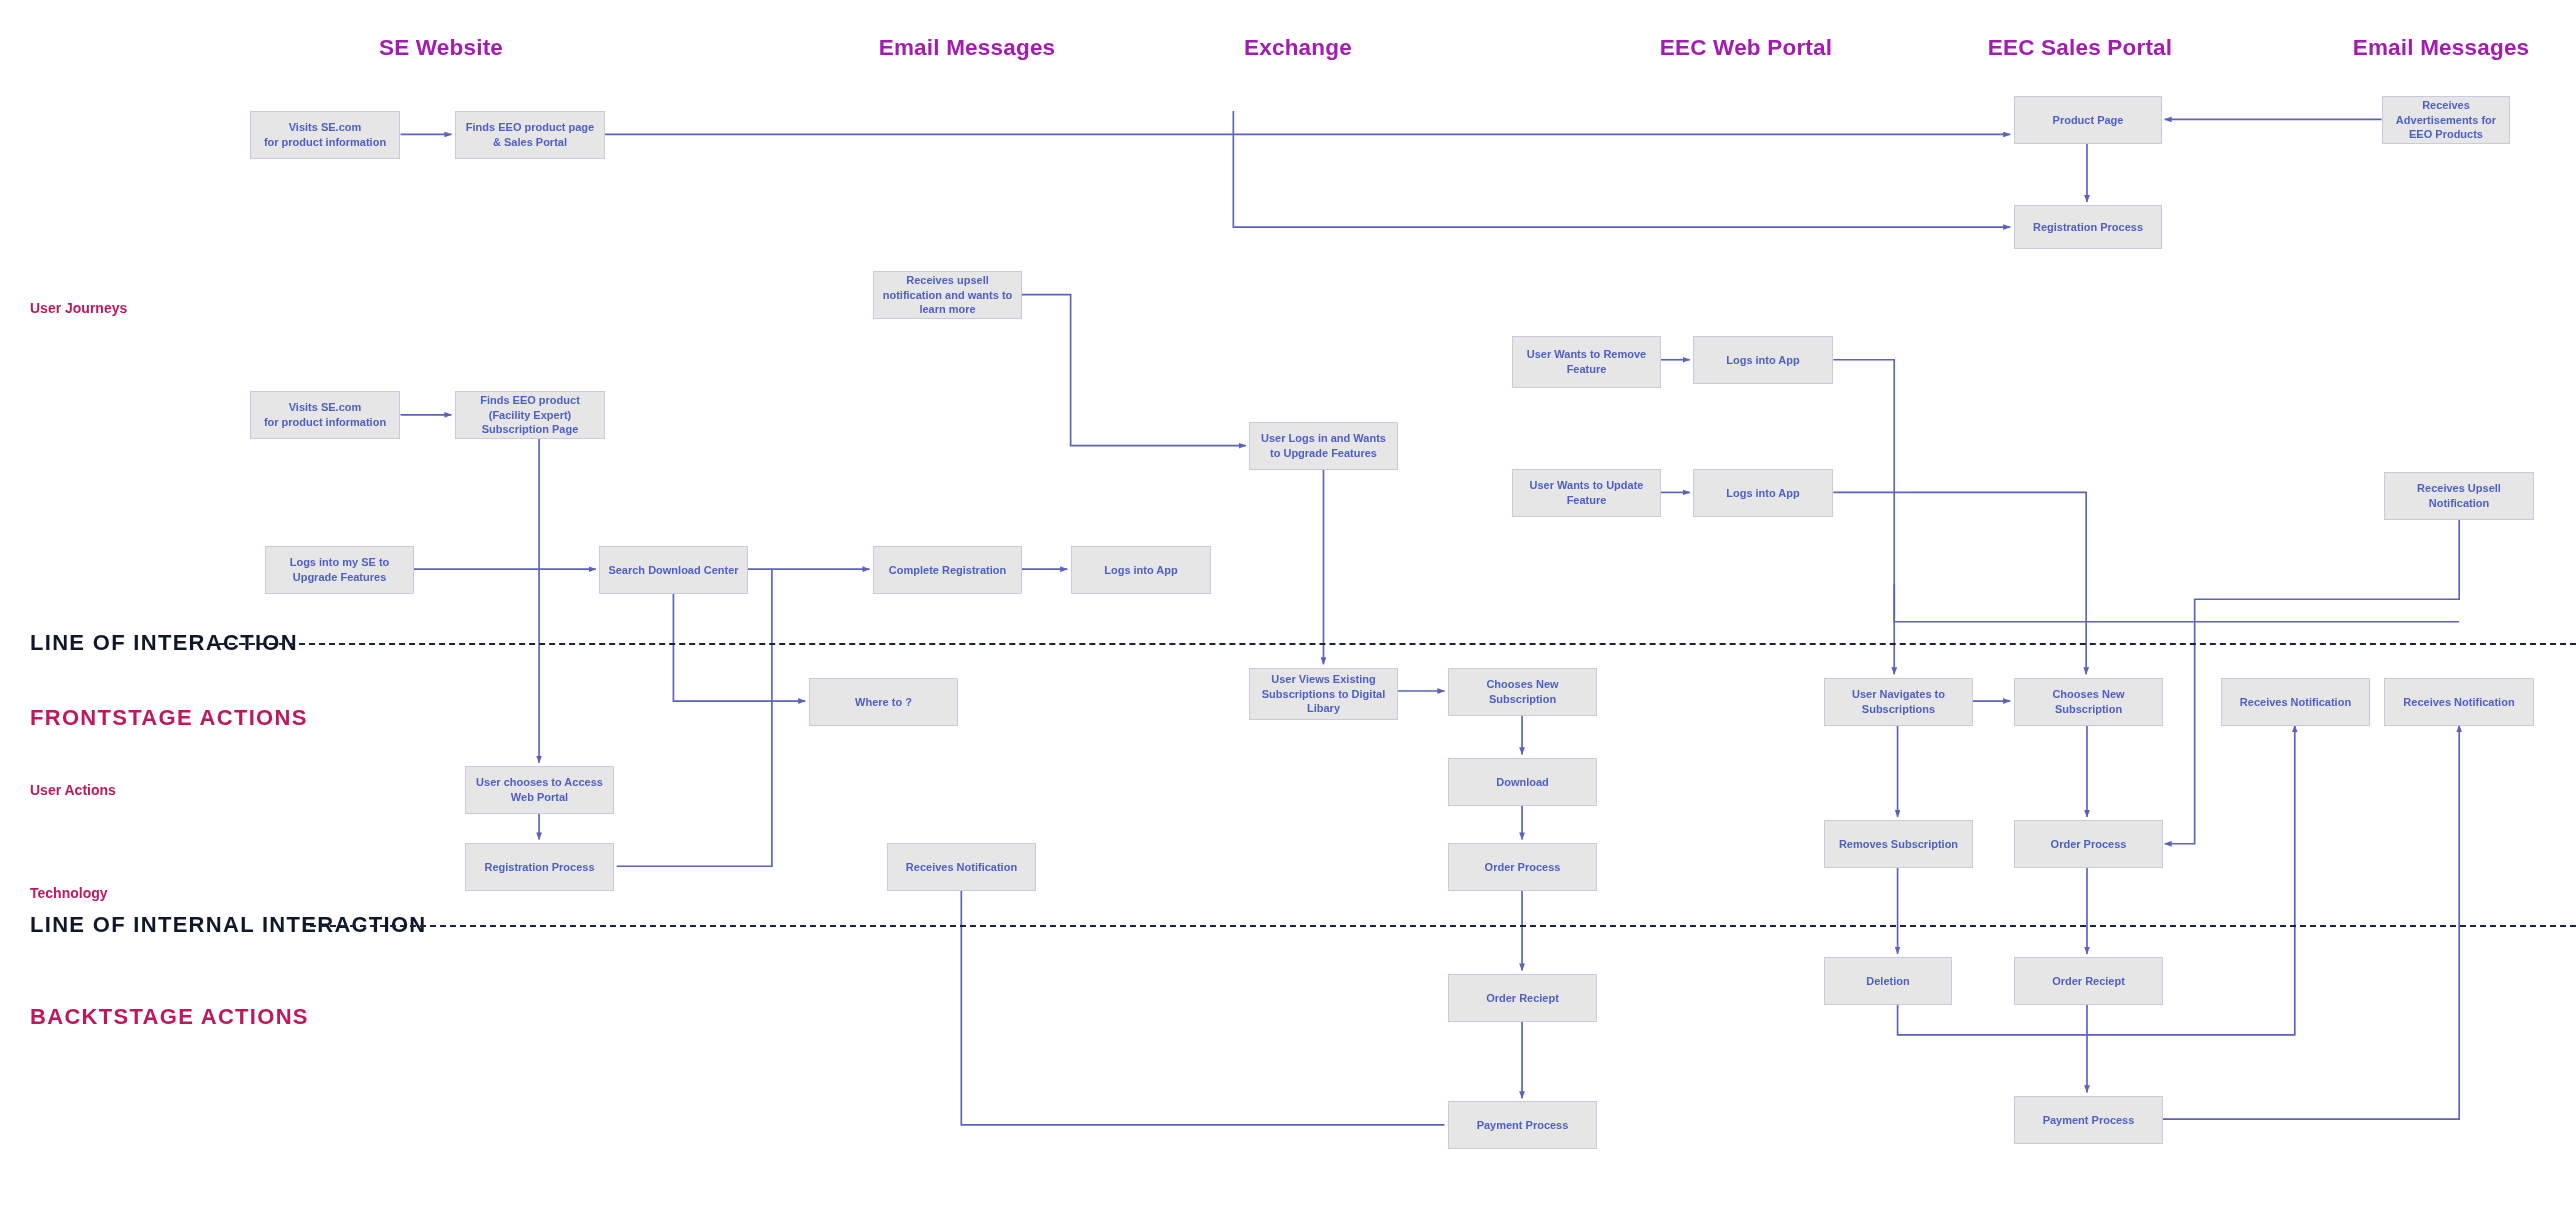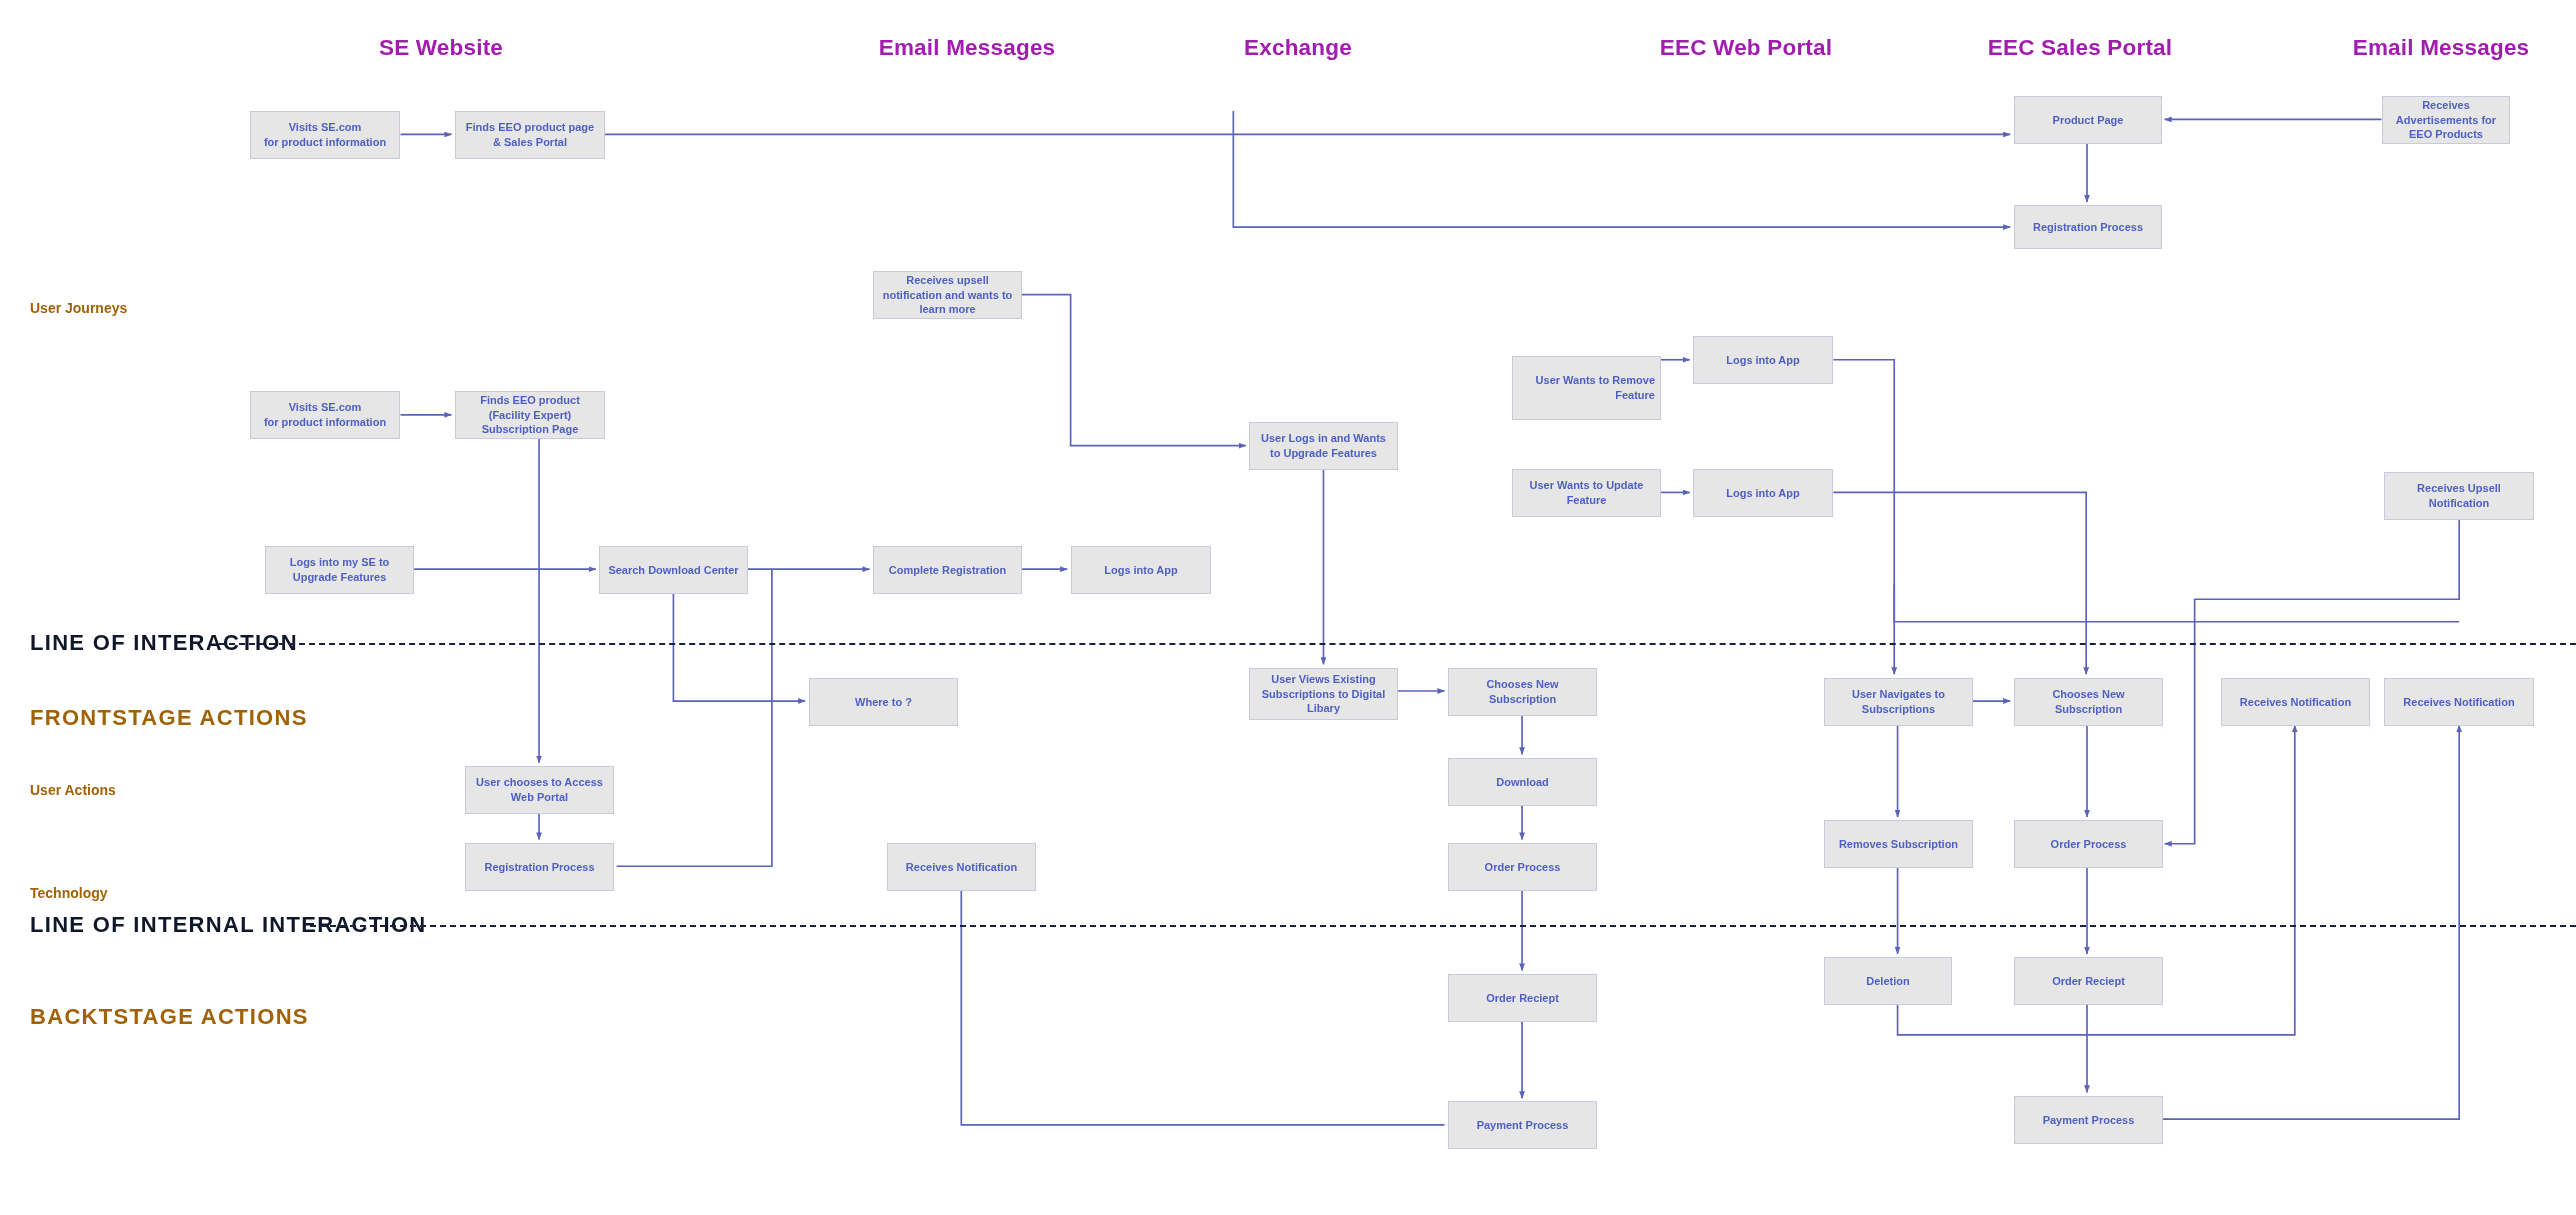--- a/index.html
+++ b/index.html
@@ -29,21 +29,21 @@
     position: absolute;
     color: #a21caf;
     font-weight: bold;
     font-size: 22.5px;
     letter-spacing: 0.2px;
     white-space: nowrap;
     transform: translateX(-50%);
   }
   .swim-label {
     position: absolute;
-    color: #a16207;
+    color: #be185d;
     font-weight: bold;
     white-space: nowrap;
   }
   .swim-label.small {
     font-size: 14px;
   }
   .swim-label.big {
     font-size: 22px;
     letter-spacing: 1.3px;
   }
@@ -169,21 +169,21 @@
       </div>
       <div class="node" style="left: 873px; top: 271px; width: 149px; height: 48px;">
         <span>Receives upsell<br>notification and wants to learn more</span>
       </div>
       <div class="node" style="left: 250px; top: 391px; width: 150px; height: 48px;">
         <span>Visits SE.com<br>for product information</span>
       </div>
       <div class="node" style="left: 455px; top: 391px; width: 150px; height: 48px;">
         <span>Finds EEO product (Facility Expert) Subscription Page</span>
       </div>
-      <div class="node" style="left: 1512px; top: 356px; width: 149px; height: 64px; text-align: right;">
+      <div class="node" style="left: 1512px; top: 336px; width: 149px; height: 52px;">
         <span>User Wants to Remove Feature</span>
       </div>
       <div class="node" style="left: 1693px; top: 336px; width: 140px; height: 48px;">
         <span>Logs into App</span>
       </div>
       <div class="node" style="left: 1249px; top: 422px; width: 149px; height: 48px;">
         <span>User Logs in and Wants to Upgrade Features</span>
       </div>
       <div class="node" style="left: 1512px; top: 469px; width: 149px; height: 48px;">
         <span>User Wants to Update Feature</span>

